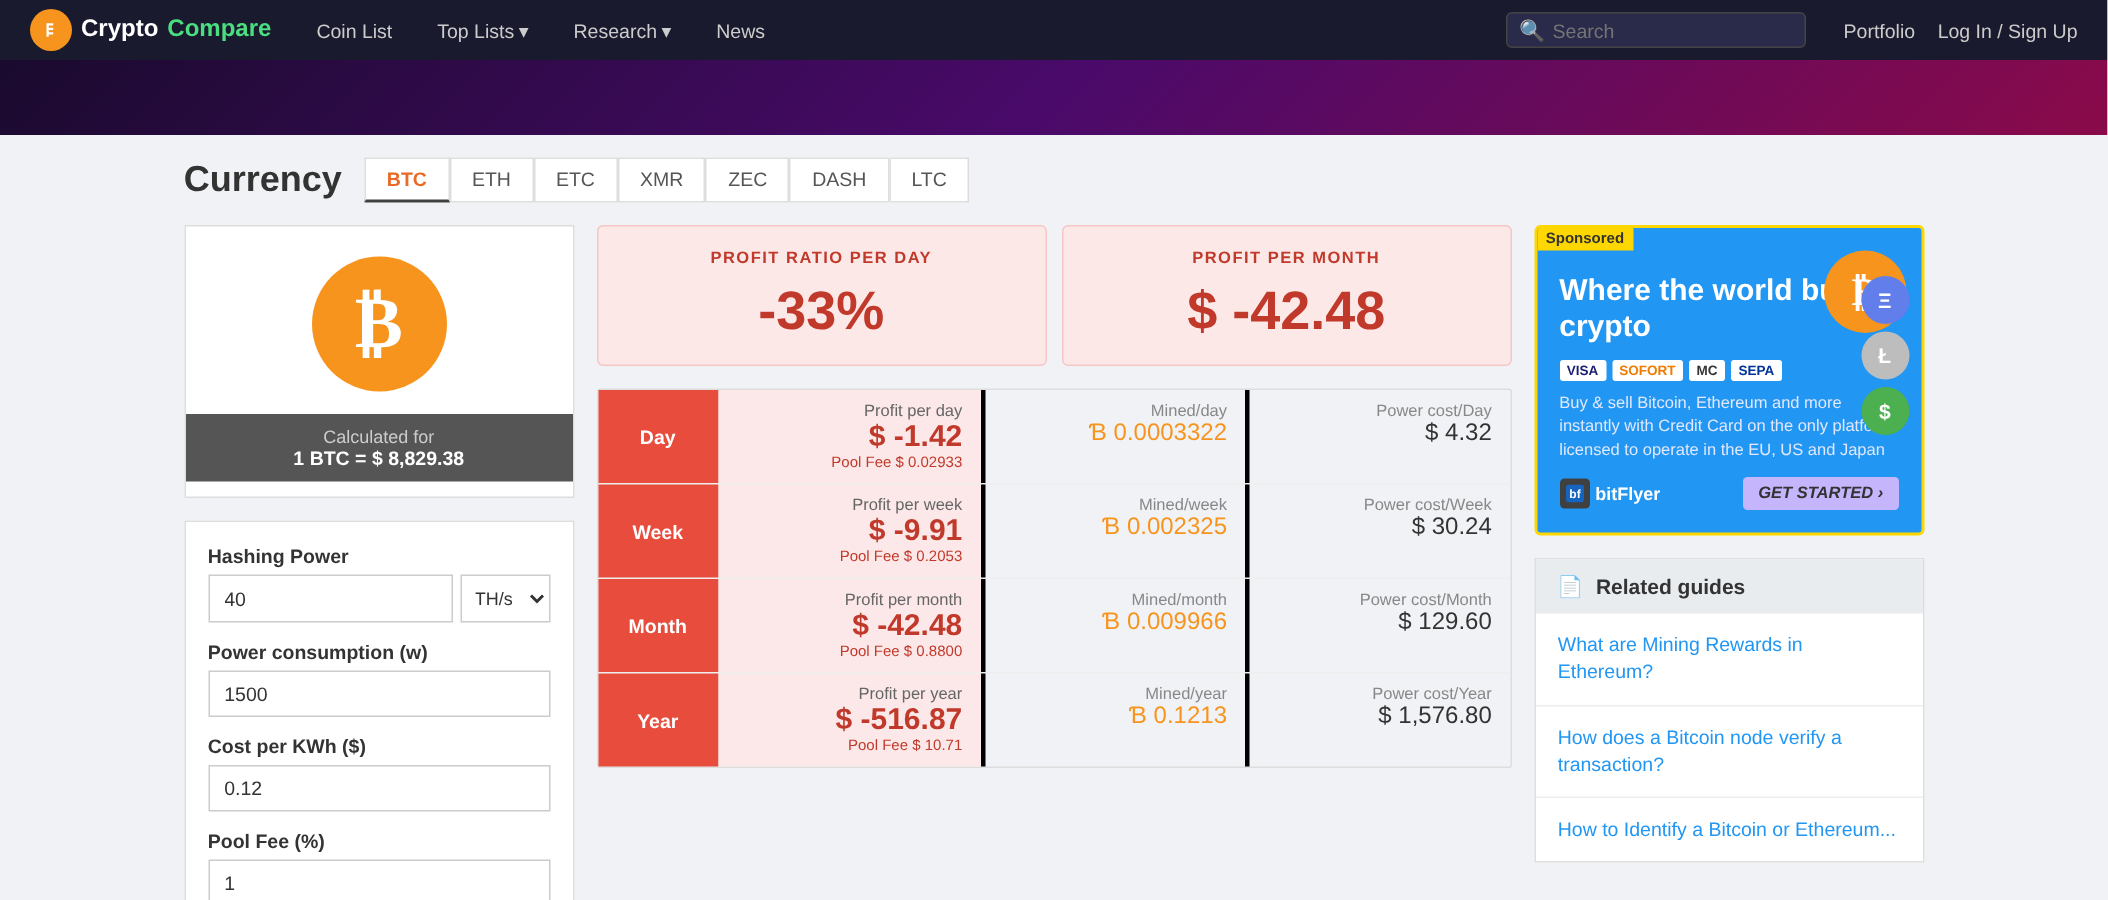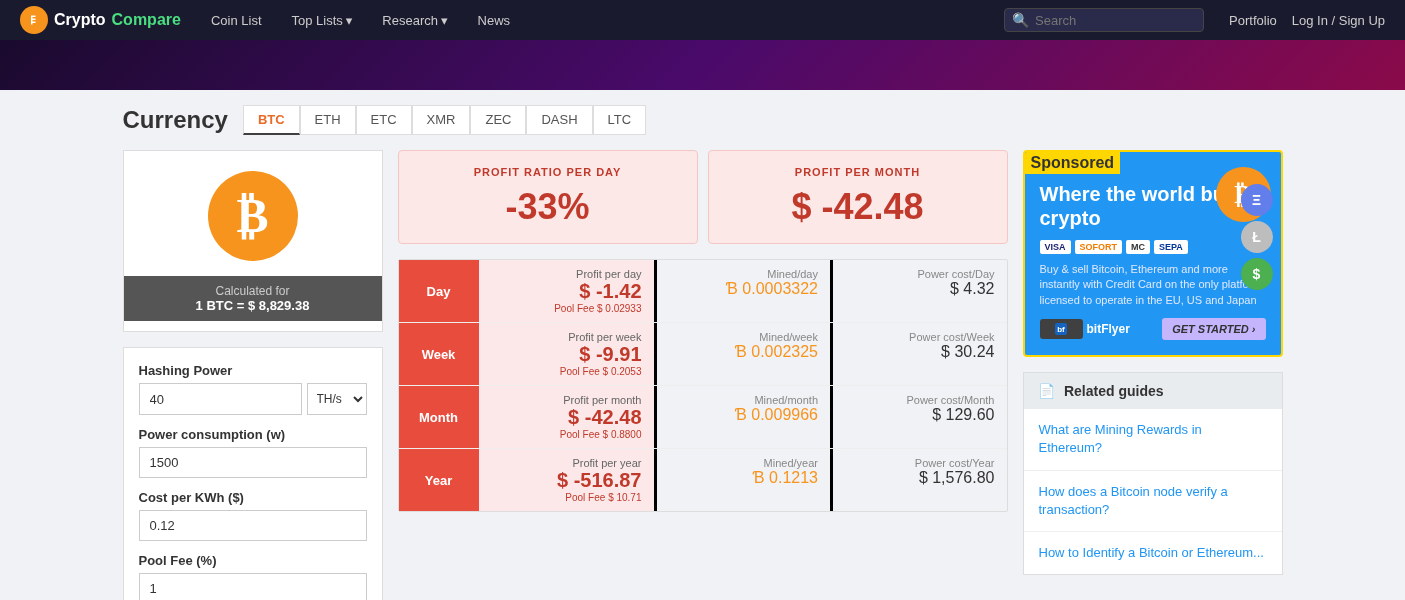--- a/index.html
+++ b/index.html
@@ -312,21 +312,21 @@
       border-radius: 4px;
       padding: 15px;
       color: white;
       position: relative;
       overflow: hidden;
       margin-bottom: 15px;
     }
     .sponsored-badge {
       background: #ffd700;
       color: #333;
-      font-size: 16px;
+      font-size: 10px;
       font-weight: bold;
       padding: 2px 6px;
       position: absolute;
       top: 0;
       left: 0;
     }
     .ad-title {
       font-size: 20px;
       font-weight: bold;
       line-height: 1.2;
@@ -376,21 +376,21 @@
       align-items: center;
       justify-content: space-between;
     }
     .bitflyer-logo {
       display: flex;
       align-items: center;
       gap: 4px;
       color: white;
     }
     .bitflyer-icon {
-      width: 43px;
+      width: 20px;
       height: 20px;
       background: #404040;
       border-radius: 3px;
       display: flex;
       align-items: center;
       justify-content: center;
       font-size: 8px;
     }
     .bitflyer-text {
       font-size: 12px;

